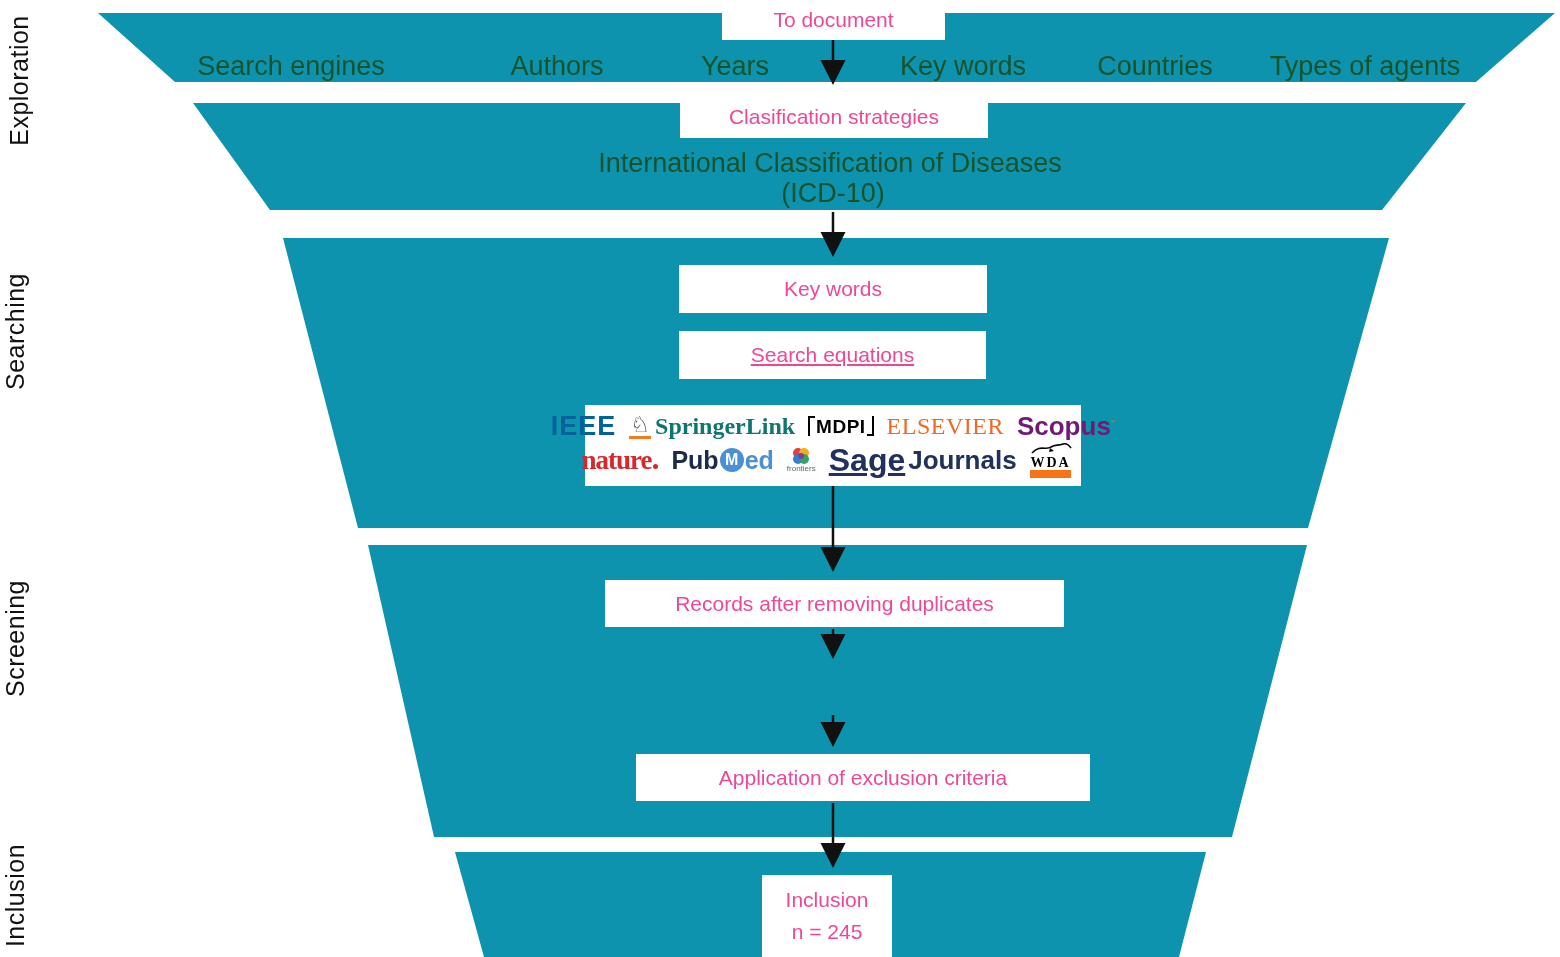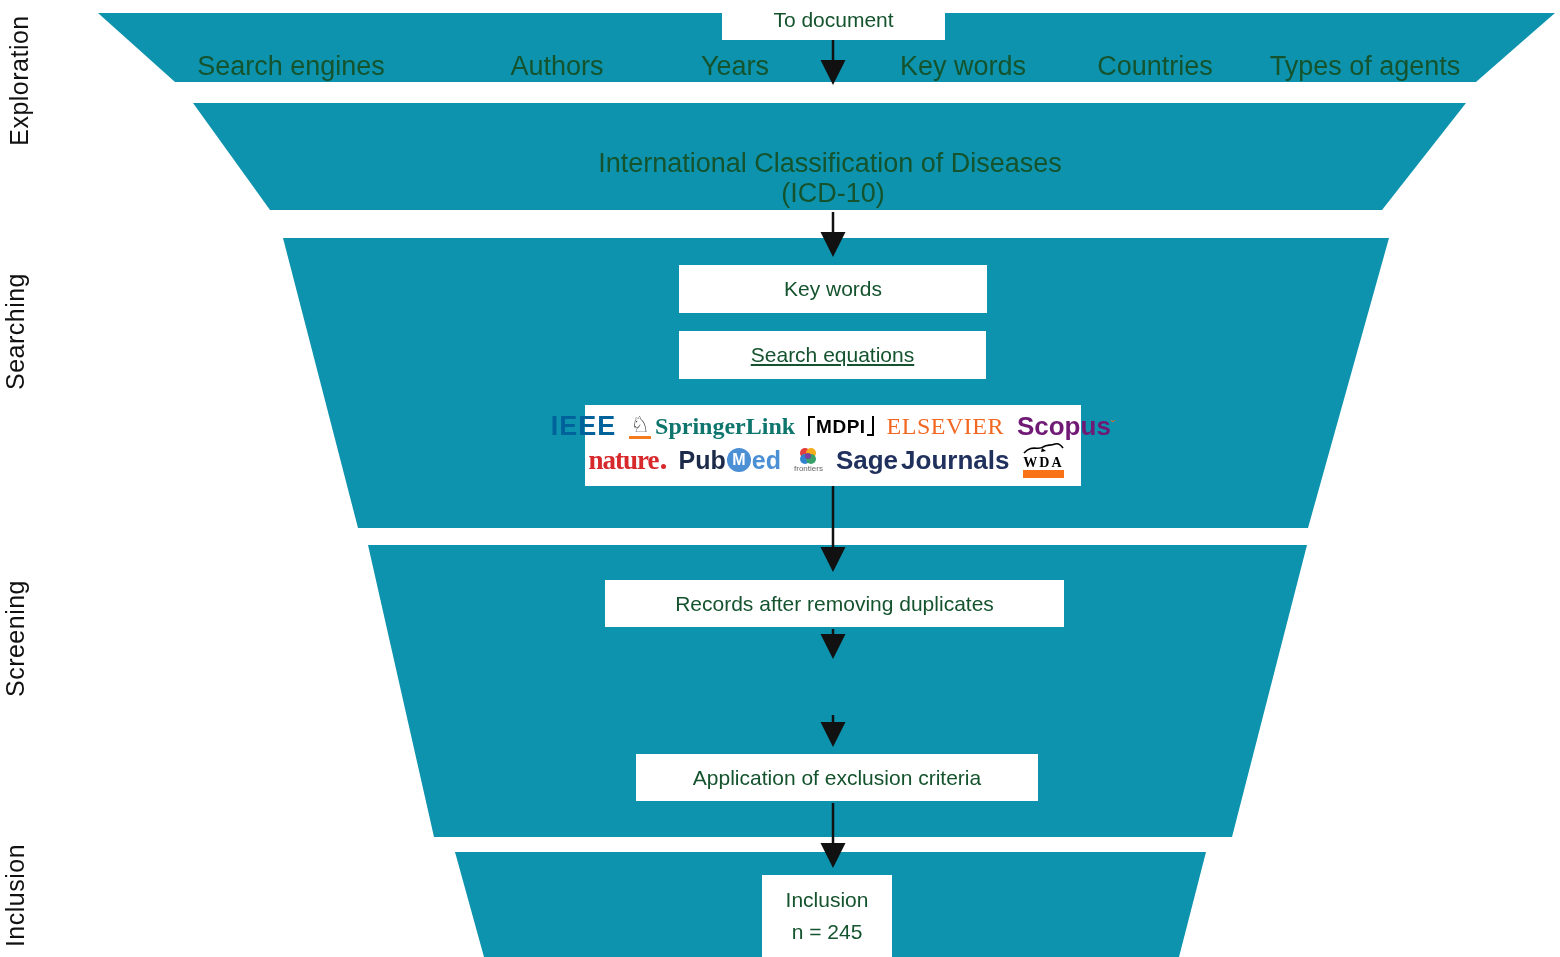--- a/index.html
+++ b/index.html
@@ -7,21 +7,21 @@
     position:relative;width:1560px;height:957px;overflow:hidden;
     font-family:"Liberation Sans",sans-serif;color:#1b1b1b;background:#fff;
   }
   .funnel-svg{position:absolute;left:0;top:0;}
   .side-label{
     position:absolute;width:170px;text-align:center;
     transform:rotate(-90deg);font-size:25px;letter-spacing:.5px;color:#111;
   }
   .wbox{
     position:absolute;background:#fff;text-align:center;
-    font-size:21px;color:#14532d;
+    font-size:21px;color:#ec4899;
     display:flex;align-items:center;justify-content:center;
   }
   .band-text{position:absolute;transform:translateX(-50%);font-size:27px;color:#14532d;white-space:nowrap;}
   
   .logos-box{
     position:absolute;left:585px;top:405px;width:488px;height:73px;background:#fff;
     display:flex;flex-direction:column;justify-content:center;gap:2px;padding:4px;
   }
   .logo-row{display:flex;align-items:center;justify-content:center;gap:13px;line-height:1;}
   .lg{white-space:nowrap;display:inline-flex;align-items:center;}
@@ -34,21 +34,21 @@
   .lg-elsevier{font-family:"Liberation Serif",serif;color:#f26722;font-size:24px;letter-spacing:.5px;}
   .lg-scopus{color:#701a75;font-weight:bold;font-size:26px;}
   .scopus-tick{font-size:13px;vertical-align:top;line-height:1;margin-top:-2px;color:#e9711c;}
   .lg-nature{font-family:"Liberation Serif",serif;color:#d7282c;font-size:27px;letter-spacing:-1px;font-weight:600;}
   .nature-dot{display:inline-block;width:5px;height:5px;border-radius:50%;background:#d7282c;margin-left:2px;margin-top:12px;}
   .lg-pub{color:#1c2b4a;font-weight:800;font-size:25px;}
   .pm-circle{display:inline-flex;align-items:center;justify-content:center;width:24px;height:24px;border-radius:50%;background:#4b8fd4;color:#fff;font-weight:bold;font-size:16px;margin:0 1px;}
   .lg-med{color:#4b8fd4;font-weight:800;font-size:25px;}
   .frontiers-wrap{display:inline-flex;flex-direction:column;align-items:center;gap:0;}
   .frontiers-label{font-size:8px;color:#666;}
-  .lg-sage{color:#21315e;font-weight:800;font-size:26px;}
+  .lg-sage{color:#21315e;font-weight:800;font-size:32px;text-decoration:underline;}
   .lg-journals{color:#21315e;font-weight:600;font-size:26px;margin-left:3px;}
   .wda-wrap{display:inline-flex;flex-direction:column;align-items:center;}
   .lg-wda{font-family:"Liberation Serif",serif;color:#000;font-weight:bold;font-size:14px;letter-spacing:2px;border-bottom:8px solid #f97316;line-height:1.05;}
 </style>
 </head>
 <body>
 
 <div class="canvas">
 
   <svg class="funnel-svg" width="1560" height="957" viewBox="0 0 1560 957">
@@ -78,20 +78,21 @@
 
   <div class="wbox" style="left:722px;top:0;width:223px;height:40px;">To document</div>
 
   <span class="band-text" style="left:291px;top:51px;">Search engines</span>
   <span class="band-text" style="left:557px;top:51px;">Authors</span>
   <span class="band-text" style="left:735px;top:51px;">Years</span>
   <span class="band-text" style="left:963px;top:51px;">Key words</span>
   <span class="band-text" style="left:1155px;top:51px;">Countries</span>
   <span class="band-text" style="left:1365px;top:51px;">Types of agents</span>
 
+  <div class="wbox" style="left:680px;top:95px;width:308px;height:43px;">Clasification strategies</div>
   <span class="band-text" style="left:830px;top:148px;">International Classification of Diseases</span>
   <span class="band-text" style="left:833px;top:178px;">(ICD-10)</span>
 
   <div class="wbox" style="left:679px;top:265px;width:308px;height:48px;">Key words</div>
   <div class="wbox" style="left:679px;top:331px;width:307px;height:48px;text-decoration:underline;">Search equations</div>
 
   <div class="logos-box">
     <div class="logo-row">
       <span class="lg lg-ieee">IEEE</span>
       <span class="lg">
@@ -141,20 +142,20 @@
         <span class="lg-wda">WDA</span>
       </span>
       <svg width="34" height="32" viewBox="0 0 34 32">
         <circle cx="17" cy="22" r="9" fill="#7ba7f0"></circle>
         <path d="M17 2 L33 12.5 L17 23 L1 12.5 Z" fill="#4274d8"></path>
       </svg>
     </div>
   </div>
 
   <div class="wbox" style="left:605px;top:580px;width:459px;height:47px;">Records after removing duplicates</div>
-  <div class="wbox" style="left:636px;top:754px;width:402px;height:47px;">Application of exclusion criteria</div>
+  <div class="wbox" style="left:636px;top:754px;width:454px;height:47px;">Application of exclusion criteria</div>
 
   <div class="wbox" style="left:762px;top:875px;width:130px;height:82px;flex-direction:column;gap:8px;">
     <div>Inclusion</div>
     <div>n = 245</div>
   </div>
 
 </div>
 
 </body></html>

